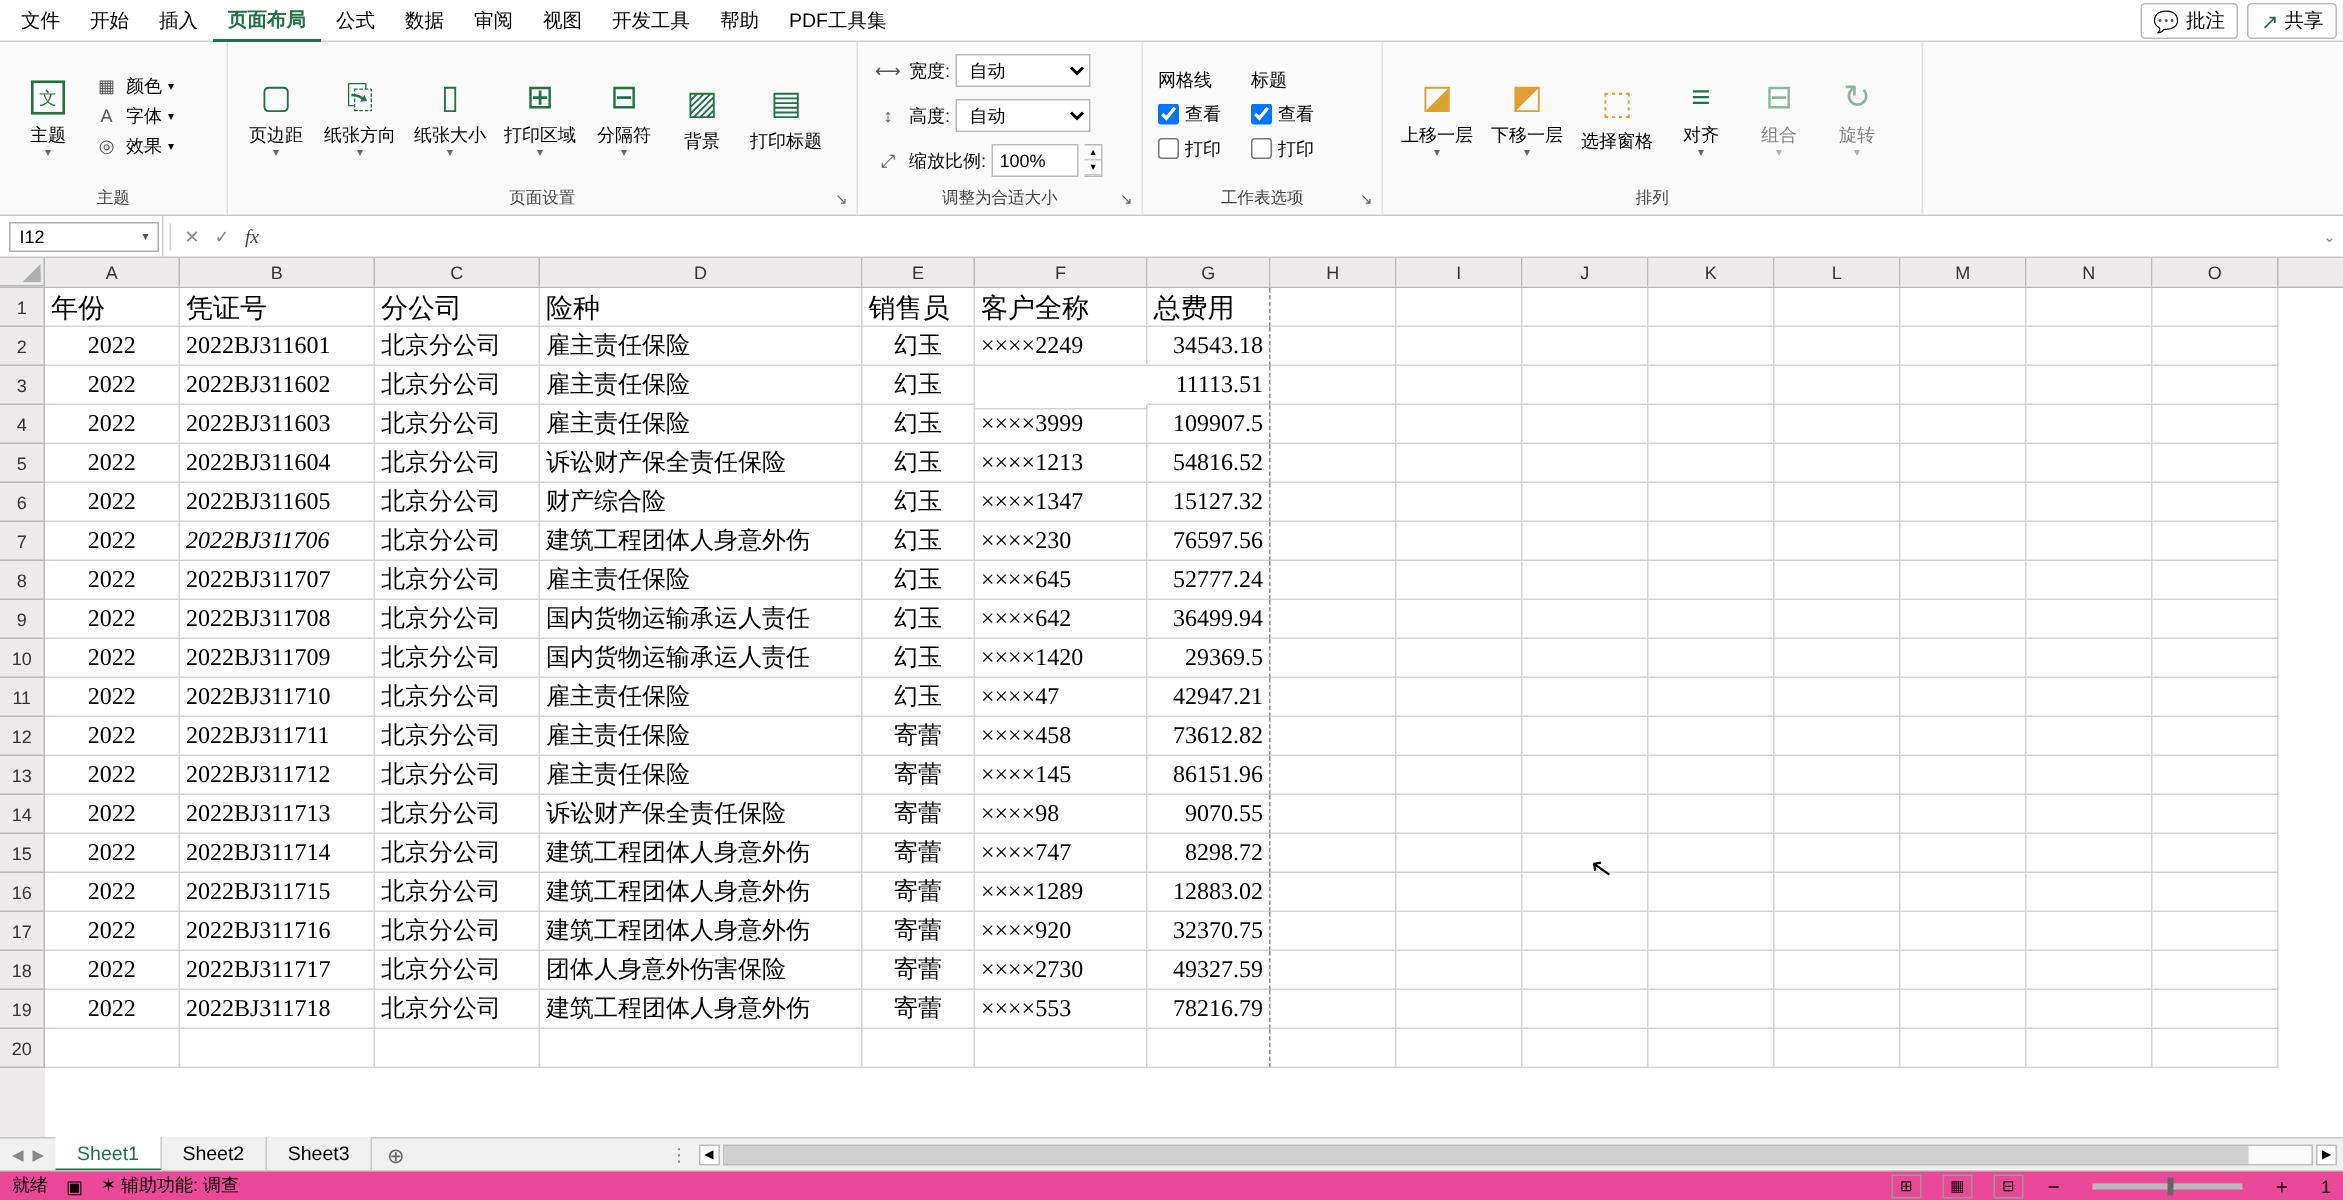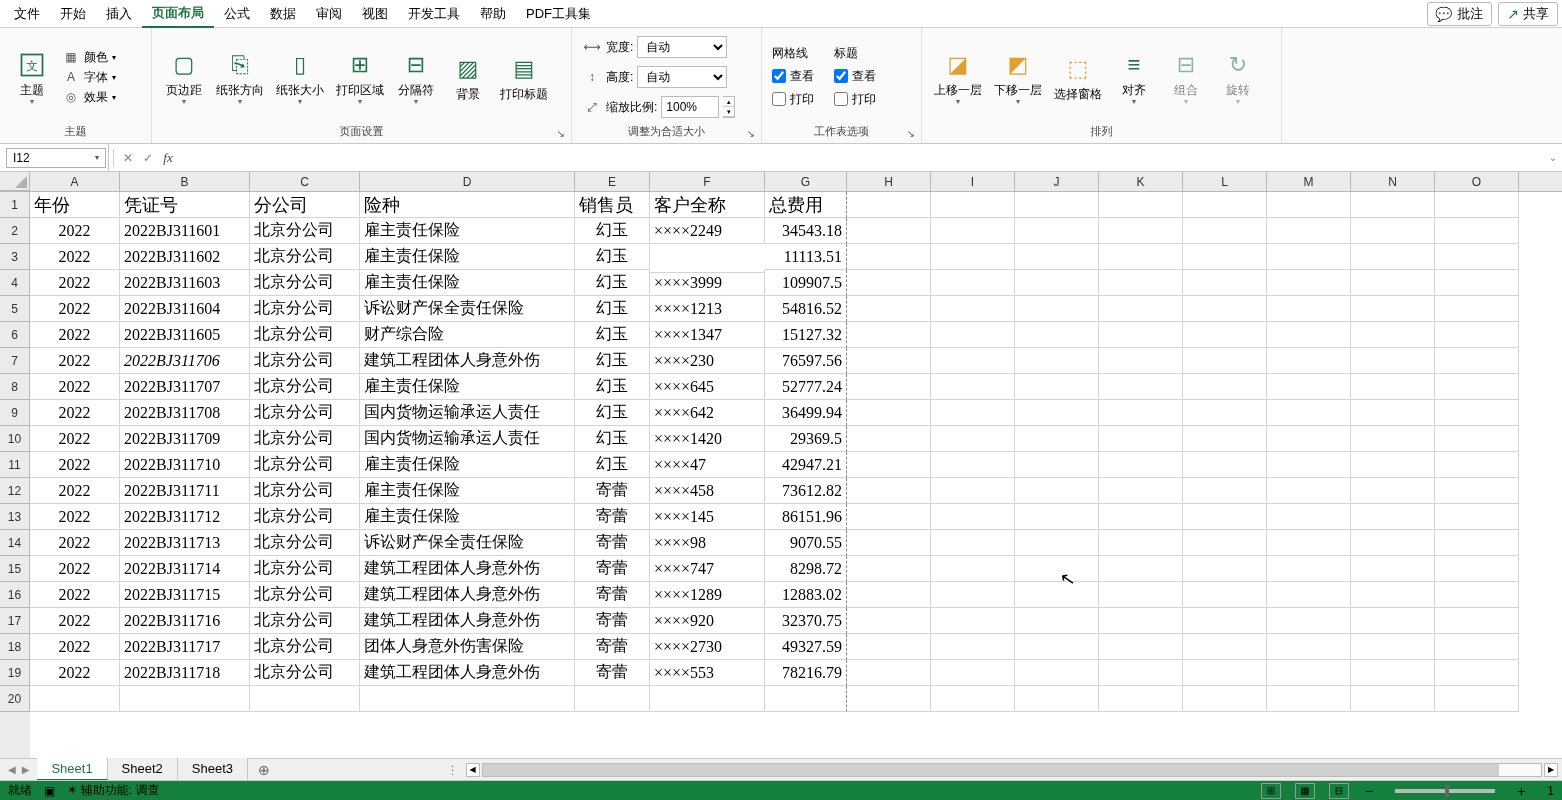--- a/index.html
+++ b/index.html
@@ -76,21 +76,21 @@
 .tab-nav { display: flex; gap: 6px; padding: 0 8px; color: #888; font-size: 10px; }
 .tab { padding: 3px 14px; font-size: 13px; border-right: 1px solid #c8c8c8; background: #f0f0f0; }
 .tab.active { background: #fff; color: #217346; border-bottom: 2px solid #217346; }
 .tab-add { padding: 0 10px; color: #666; font-size: 14px; }
 .hscroll-area { flex: 1; display: flex; align-items: center; padding: 0 4px; gap: 2px; }
 .hscroll-btn { width: 14px; height: 14px; border: 1px solid #bbb; font-size: 8px; display: flex; align-items: center; justify-content: center; background: #fff; }
 .hscroll-track { flex: 1; height: 14px; border: 1px solid #bbb; background: #fafafa; position: relative; }
 .hscroll-thumb { position: absolute; left: 0; top: 0; bottom: 0; width: 96%; background: #d0d0d0; }
 
 
-.statusbar { position: absolute; bottom: 0; left: 0; right: 0; height: 20px; background: #15803d; border-top: 1px solid #c8c8c8; display: flex; align-items: center; font-size: 12px; padding: 0 8px; gap: 12px; }
+.statusbar { position: absolute; bottom: 0; left: 0; right: 0; height: 20px; background: #ec4899; border-top: 1px solid #c8c8c8; display: flex; align-items: center; font-size: 12px; padding: 0 8px; gap: 12px; }
 .statusbar .spacer { flex: 1; }
 .view-btn { width: 20px; height: 16px; border: 1px solid #999; margin-left: 2px; display: flex; align-items: center; justify-content: center; font-size: 10px; }
 .zoom-slider { width: 100px; height: 4px; background: #bbb; margin: 0 6px; position: relative; }
 .zoom-slider::after { content: ""; position: absolute; left: 50%; top: -4px; width: 4px; height: 12px; background: #666; }
 .zoom-btn { font-size: 14px; padding: 0 4px; }
 
 .cursor-arrow { position: absolute; left: 1060px; top: 568px; font-size: 18px; color: #000; pointer-events: none; transform: rotate(-10deg); }
 
 
 .cw-A{width:90px}.cw-B{width:130px}.cw-C{width:110px}.cw-D{width:215px}.cw-E{width:75px}.cw-F{width:115px}.cw-G{width:82px}

